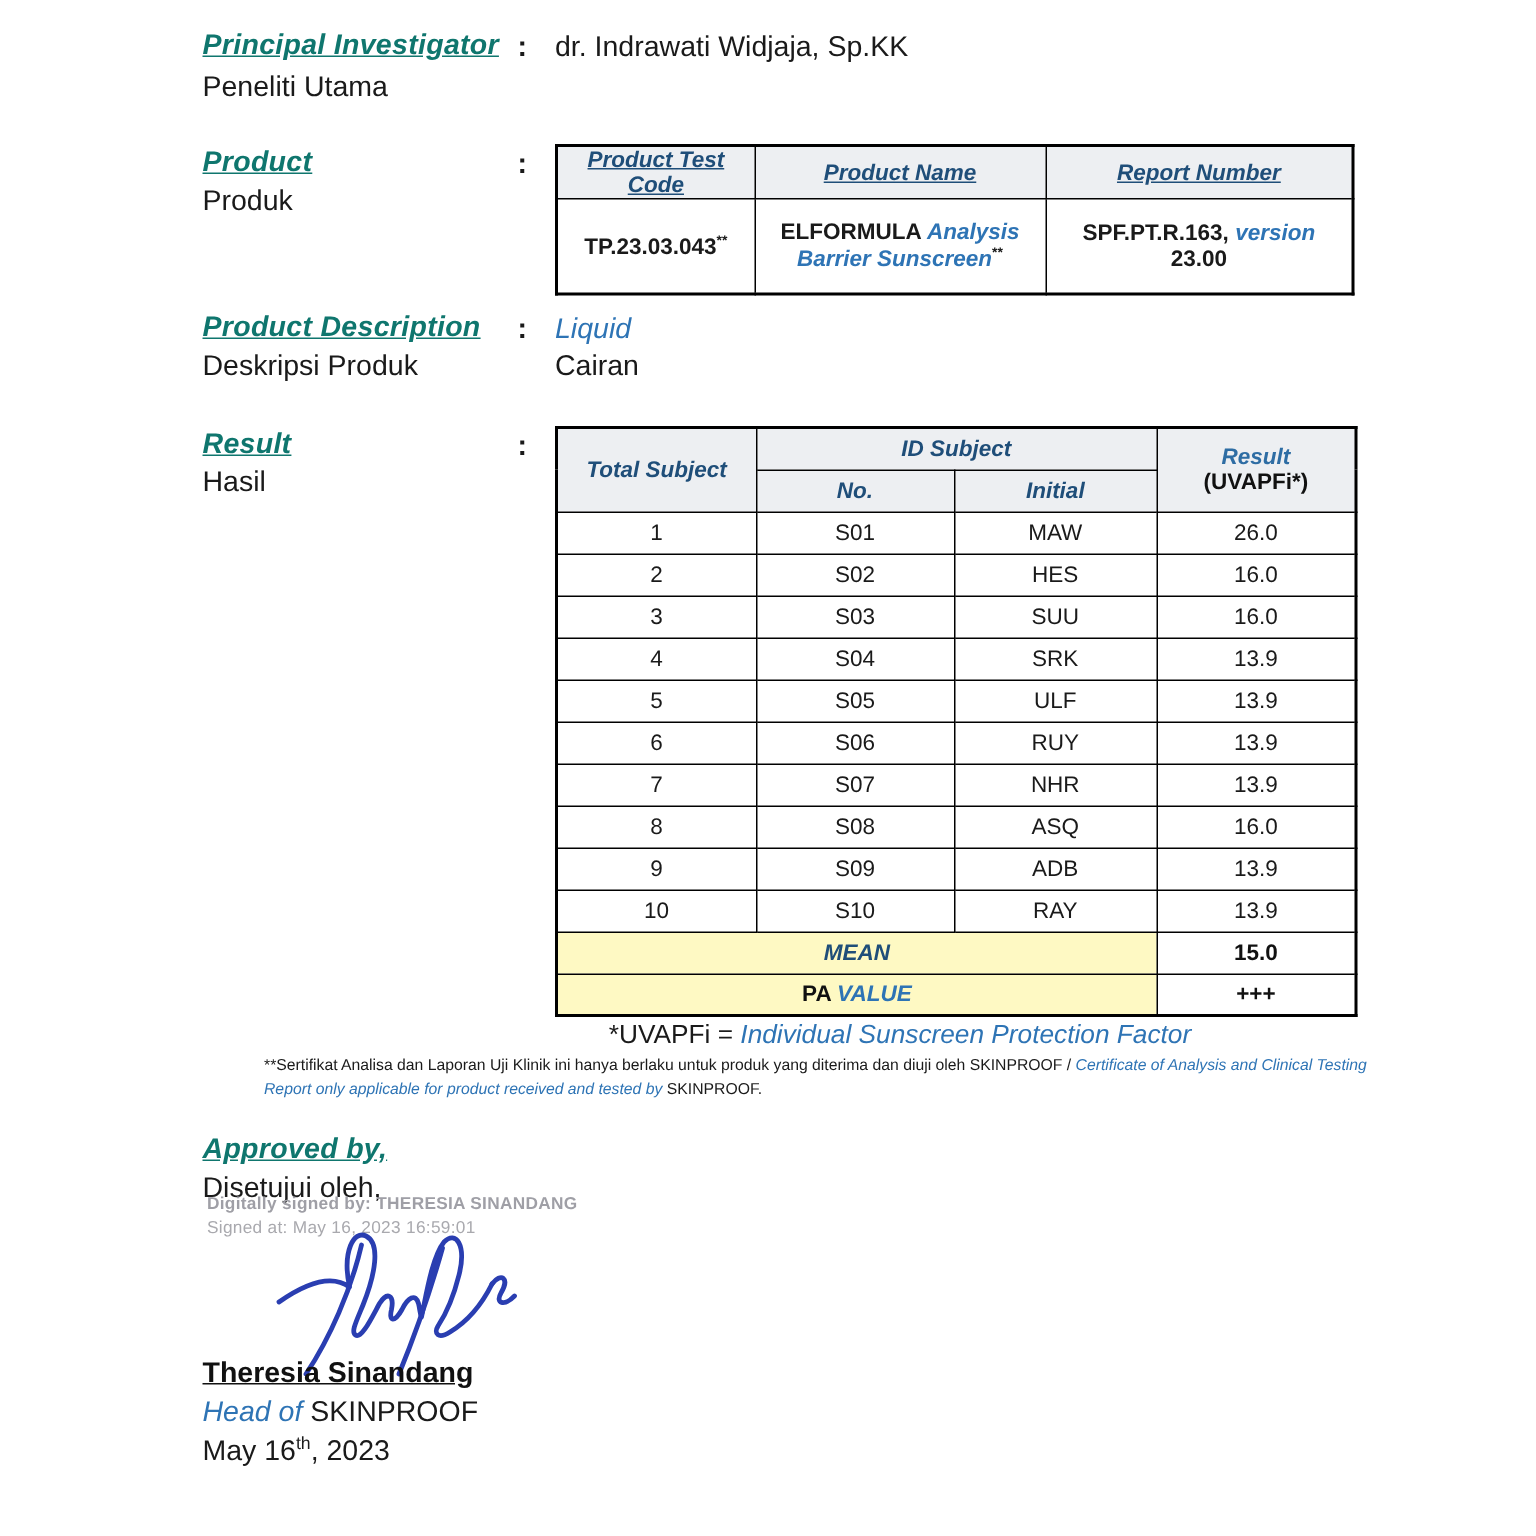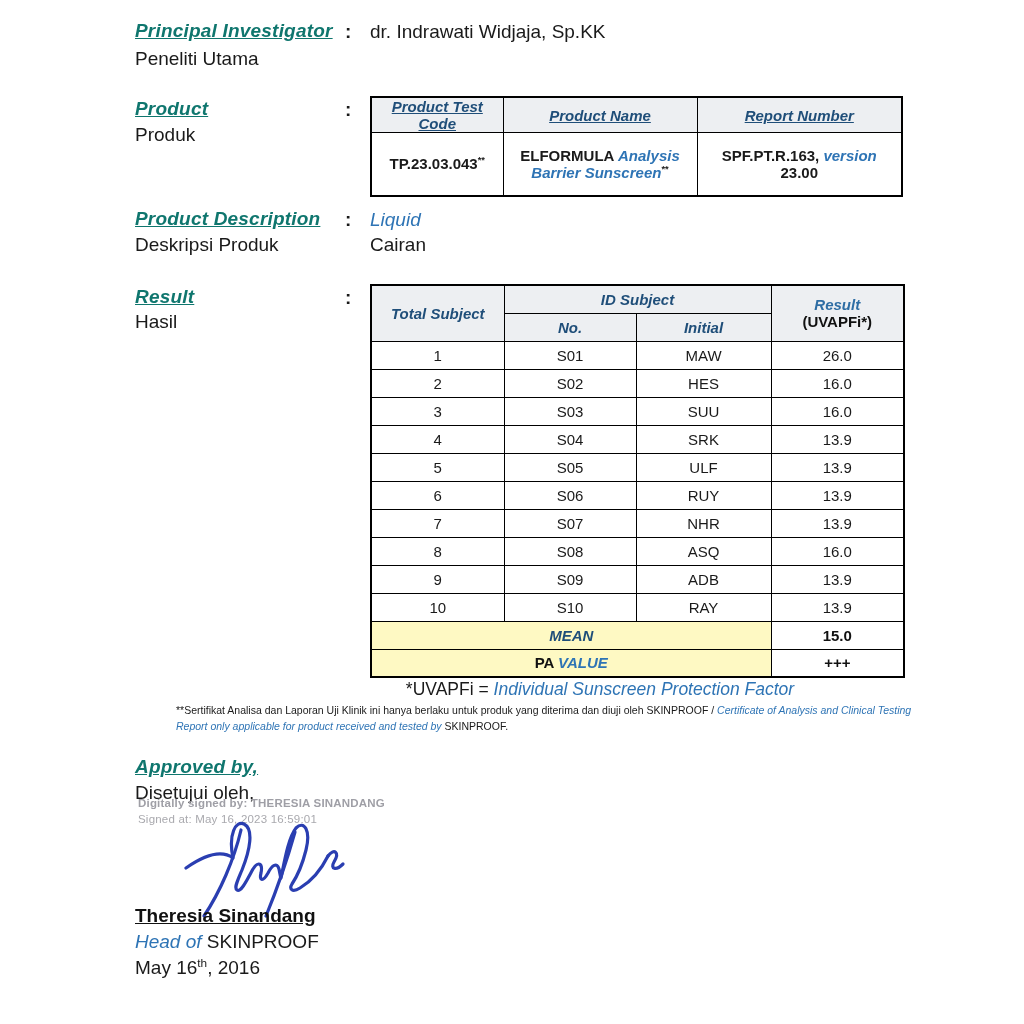--- a/index.html
+++ b/index.html
@@ -193,14 +193,14 @@
     <path d="M63,14 C56,44 42,76 26,100"></path>
     <path d="M117,16 C108,48 97,78 88,100"></path>
   </g>
 </svg>
 
 <div class="abs name-bold" style="left:135px;top:905px;">Theresia Sinandang</div>
 <div class="abs body-text" style="left:135px;top:931px;">
   <span class="accent">Head of </span><span>SKINPROOF</span>
 </div>
 <div class="abs body-text" style="left:135px;top:956px;">
-  <span>May 16</span><sup>th</sup><span>, 2016</span>
+  <span>May 16</span><sup>th</sup><span>, 2023</span>
 </div>
 
 </body></html>

